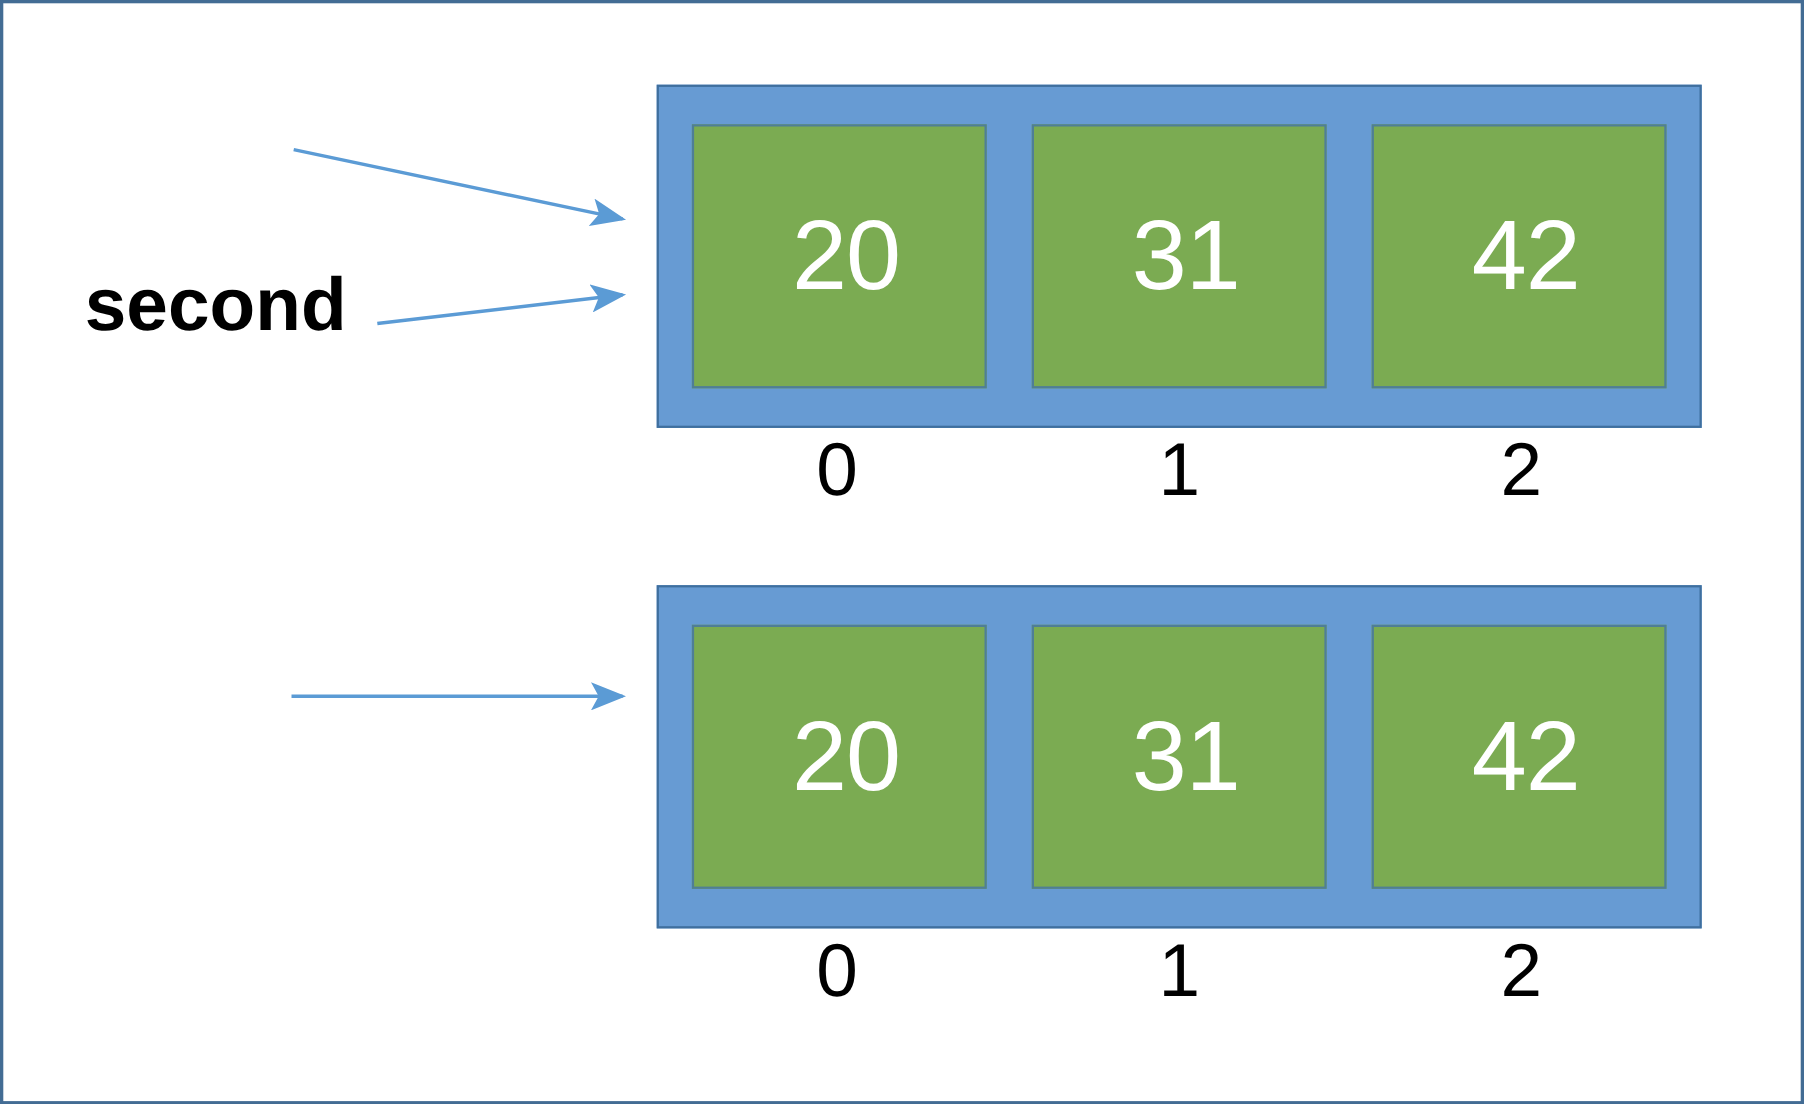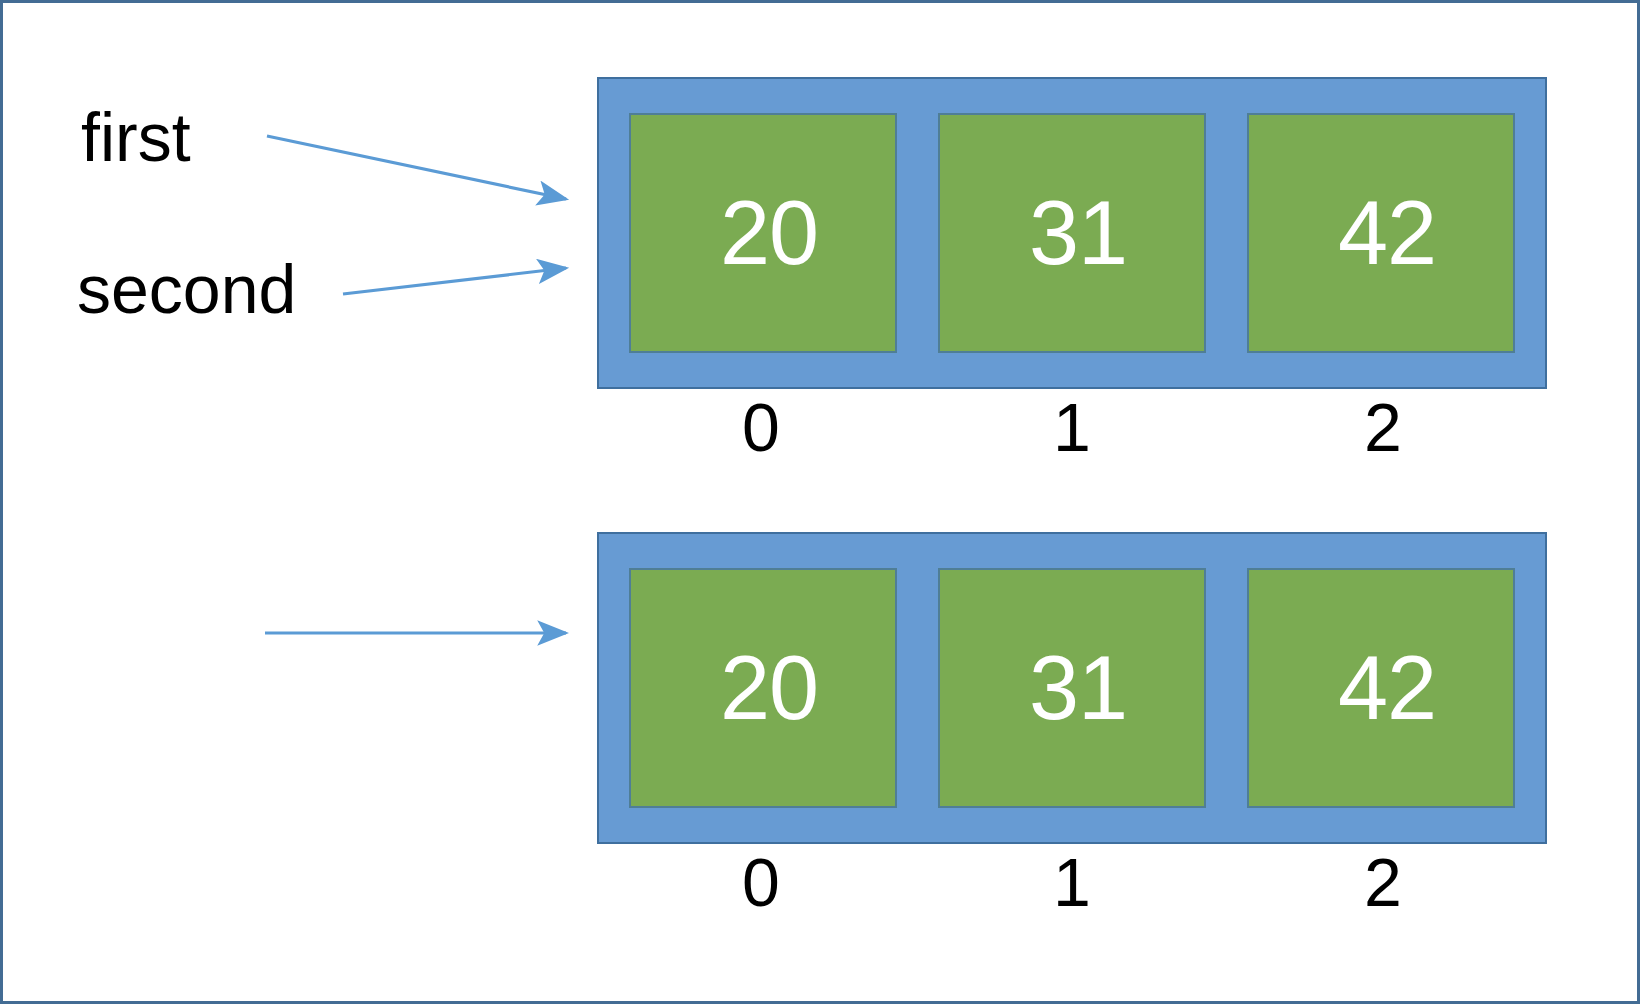--- a/index.html
+++ b/index.html
@@ -21,21 +21,21 @@
   
   .label {
     position: absolute;
     color: #000000;
     font-family: "Liberation Sans", sans-serif;
     font-weight: 400;
     white-space: nowrap;
     line-height: 1;
   }
   #label-first  { left: 78px;  top: 100px; font-size: 68px; }
-  #label-second { left: 74px;  top: 252px; font-size: 68px; }
+  #label-second { left: 74px;  top: 240px; font-size: 68px; font-weight: bold; }
   #label-third  { left: 78px;  top: 598px; font-size: 68px; }
 
   
   #arrows {
     position: absolute;
     left: 0; top: 0;
     width: 1640px;
     height: 1004px;
     pointer-events: none;
   }
@@ -96,21 +96,20 @@
     font-weight: 400;
     font-size: 68px;
     line-height: 1;
   }
 </style>
 </head>
 <body>
 
 <div id="page">
 
-  <div class="label" id="label-first">first</div>
 
   <div class="label" id="label-second">second</div>
 
 
   <svg id="arrows" viewBox="0 0 1640 1004">
     <defs>
       <marker id="ah" markerWidth="10" markerHeight="8" refX="9" refY="4" orient="auto" markerUnits="strokeWidth">
         <path d="M0,0 L10,4 L0,8 L2.2,4 z" fill="#5B9BD5"></path>
       </marker>
     </defs>

